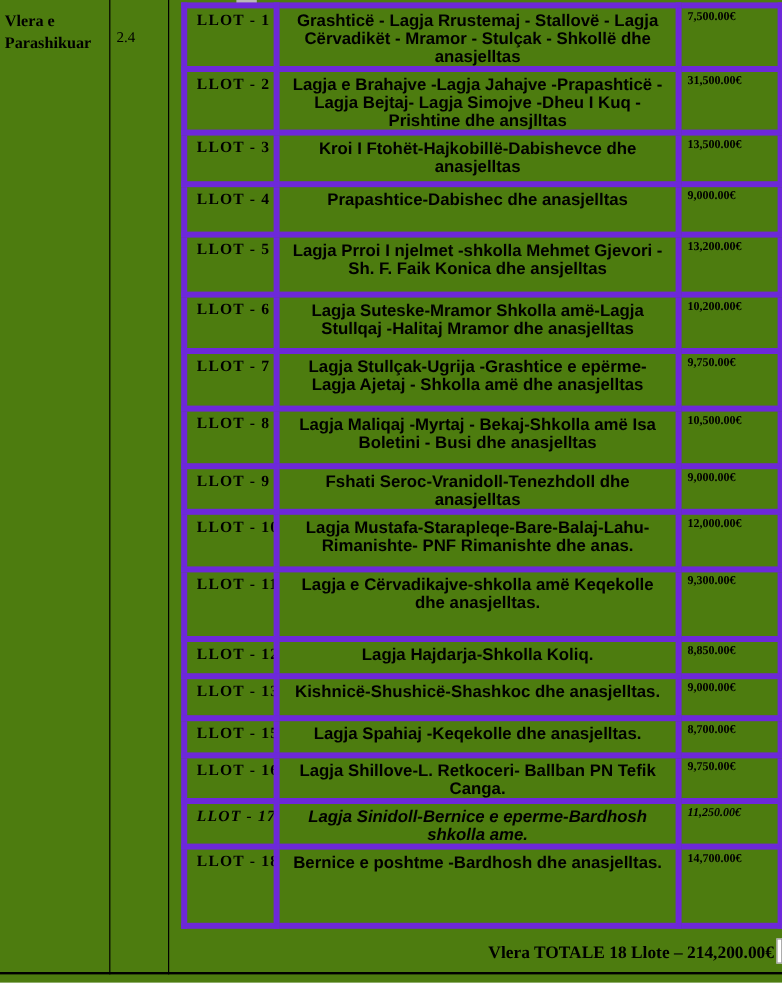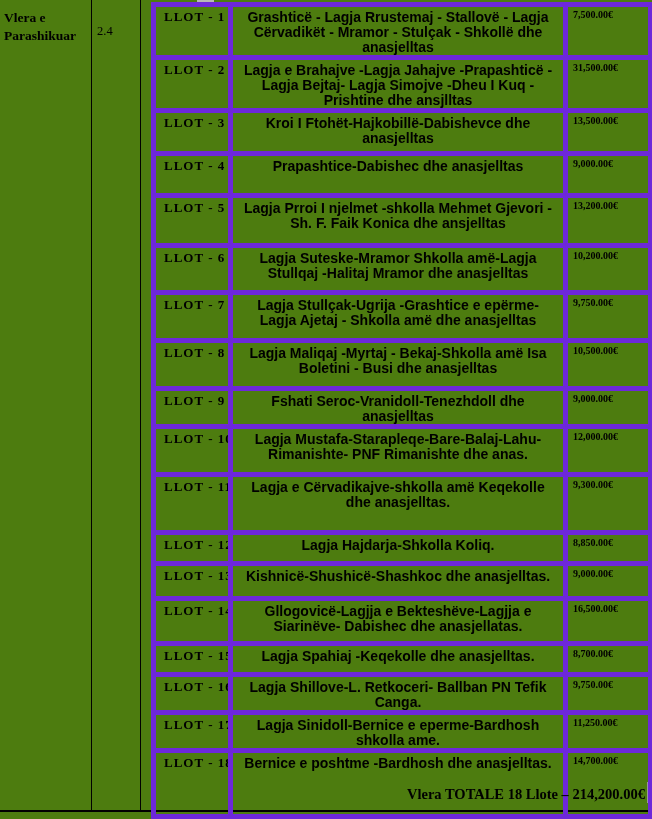--- a/index.html
+++ b/index.html
@@ -146,36 +146,31 @@
         <tr style="height: 31px;">
     <td class="lot-id">LLOT - 12</td>
     <td class="lot-desc">Lagja Hajdarja-Shkolla  Koliq.</td>
     <td class="lot-price">8,850.00€</td>
   </tr>
         <tr style="height: 35px; margin-top: 39px;">
     <td class="lot-id">LLOT - 13</td>
     <td class="lot-desc">Kishnicë-Shushicë-Shashkoc  dhe anasjelltas.</td>
     <td class="lot-price">9,000.00€</td>
   </tr>
-        <tr style="height: 45px;">
-    <td class="lot-id">LLOT - 14</td>
-    <td class="lot-desc">Gllogovicë-Lagjja  e Bekteshëve-Lagjja e Siarinëve- Dabishec  dhe anasjellatas.</td>
-    <td class="lot-price">16,500.00€</td>
-  </tr>
         <tr style="height: 31px;">
     <td class="lot-id">LLOT - 15</td>
     <td class="lot-desc">Lagja Spahiaj -Keqekolle dhe anasjelltas.</td>
     <td class="lot-price">8,700.00€</td>
   </tr>
         <tr style="height: 38px; padding-left: 12px;">
     <td class="lot-id">LLOT - 16</td>
     <td class="lot-desc">Lagja Shillove-L. Retkoceri- Ballban PN  Tefik Canga.</td>
     <td class="lot-price">9,750.00€</td>
   </tr>
-        <tr style="height: 35px;">
+        <tr style="height: 35px; font-style: italic;">
     <td class="lot-id">LLOT - 17</td>
     <td class="lot-desc">Lagja Sinidoll-Bernice e eperme-Bardhosh shkolla ame.</td>
     <td class="lot-price">11,250.00€</td>
   </tr>
         <tr style="height: 66px;">
     <td class="lot-id">LLOT - 18</td>
     <td class="lot-desc">Bernice e poshtme -Bardhosh  dhe anasjelltas.</td>
     <td class="lot-price">14,700.00€</td>
   </tr>
       </tbody>

